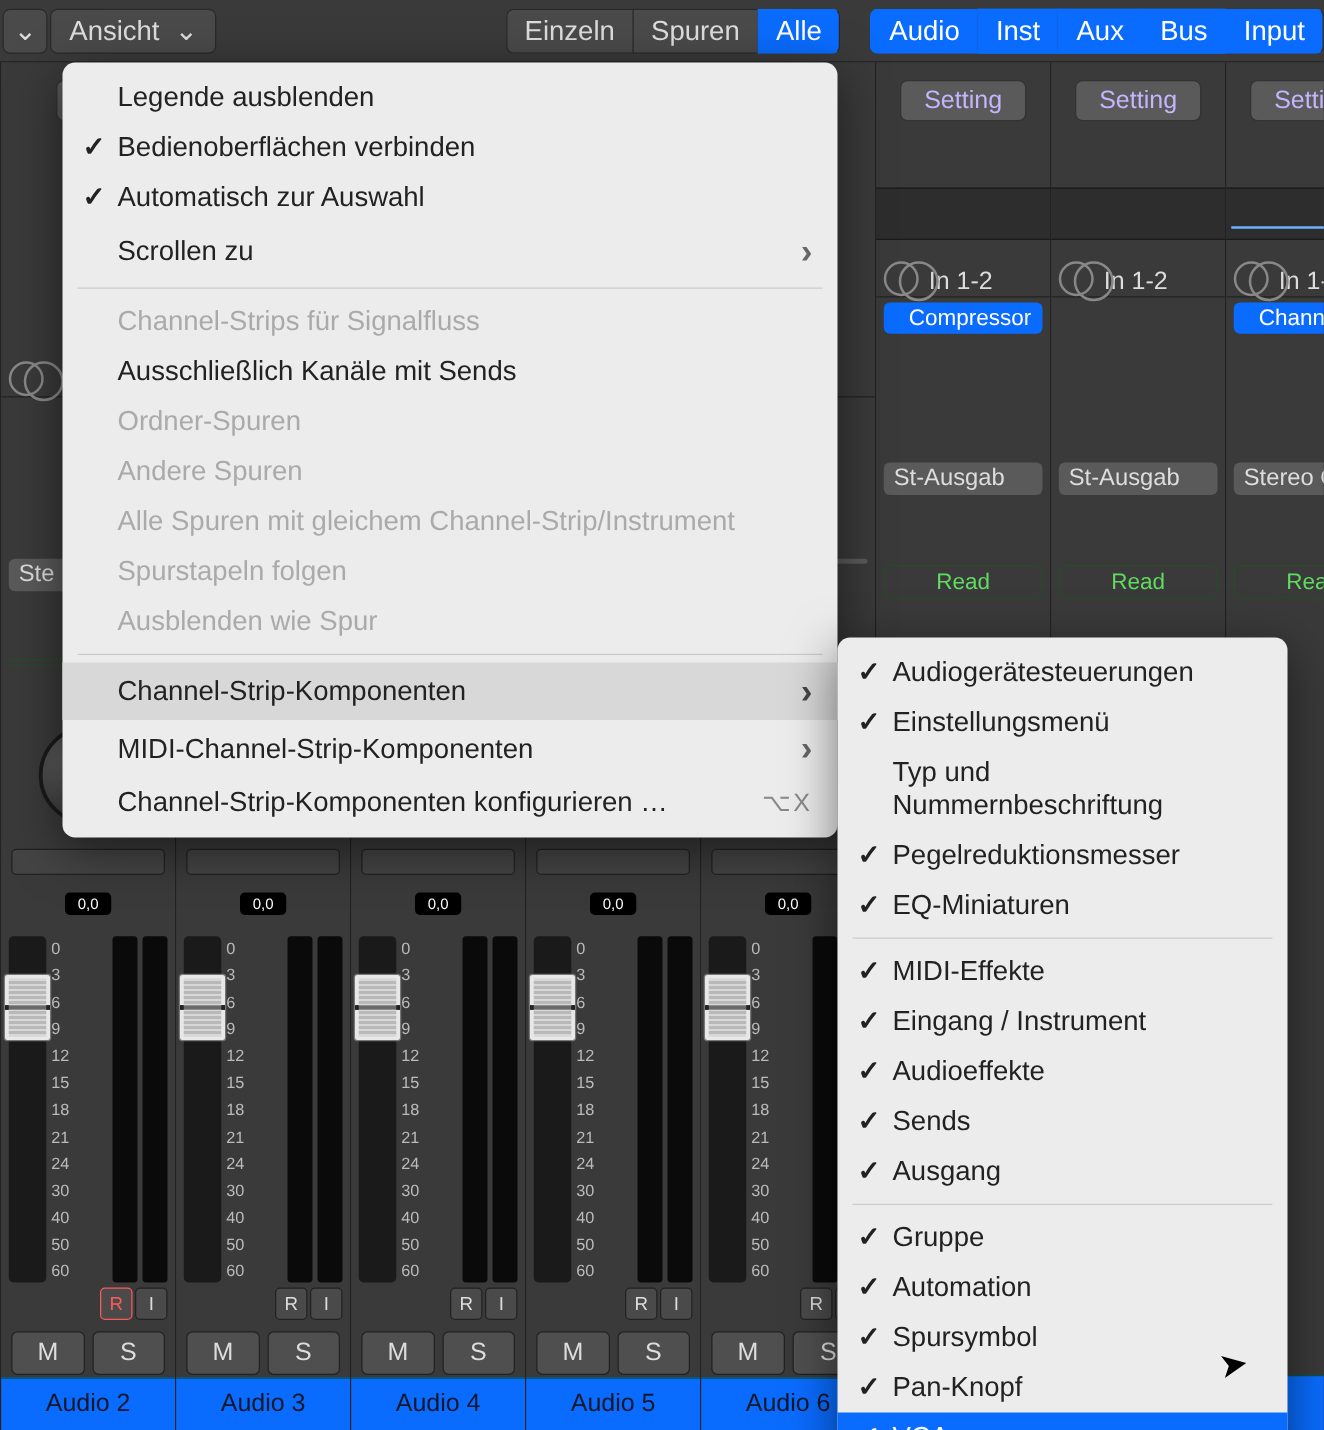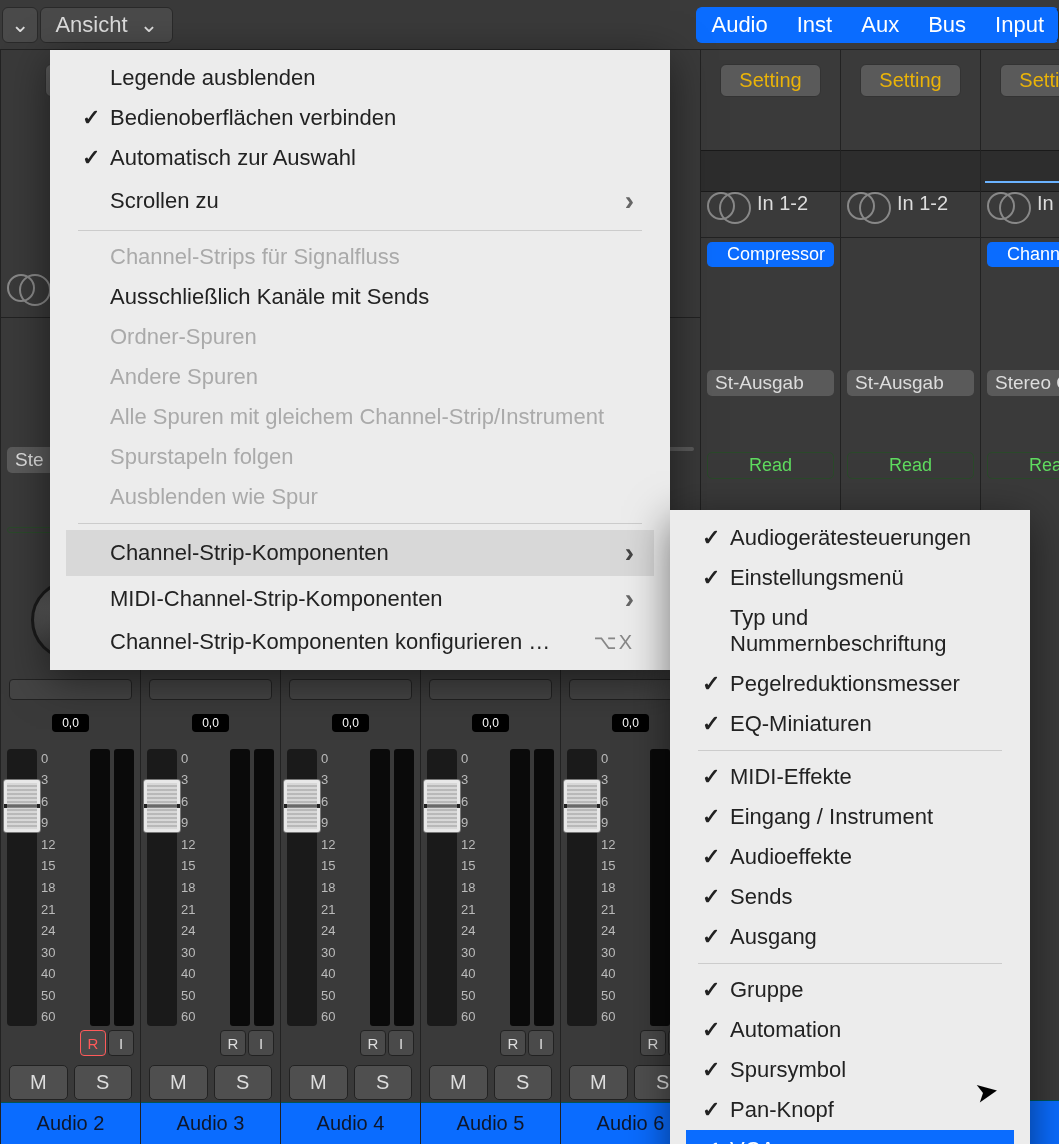--- a/index.html
+++ b/index.html
@@ -59,42 +59,42 @@
     display: flex;
     align-items: flex-start;
     justify-content: center;
     padding-top: 14px;
   }
   .setting-btn {
     background: #5a5a5a;
     border: 1px solid #333;
     border-radius: 6px;
     padding: 4px 18px;
-    color: #eab308;
+    color: #c4b5fd;
     font-size: 20px;
   }
   .section-eq {
     height: 42px;
     background: #2d2d2d;
     border-top: 1px solid #1a1a1a;
     border-bottom: 1px solid #1a1a1a;
     position: relative;
   }
   .eq-line::before {
     content:"";
     position:absolute;
     left:4px; right:6px; top:30px;
     border-top:2px solid #6bb3ff;
   }
   .section-io {
     height: 46px;
     display: flex;
-    align-items: flex-start;
+    align-items: flex-end;
     padding: 0 6px;
-    gap: 22px;
+    gap: 8px;
     border-bottom: 1px solid #222;
   }
   .stereo-icon {
     width: 28px; height: 28px;
     border: 2px solid #888; border-radius: 50%;
     position: relative;
     flex-shrink: 0;
   }
   .stereo-icon::after {
     content:"";
@@ -250,23 +250,23 @@
     color: #0f172a;
     display:flex;align-items:center;justify-content:center;
     font-size: 20px;
     border-top: 1px solid #055;
   }
   
   
   .menu {
     position: absolute;
     background: #ececec;
-    border-radius: 0;
+    border-radius: 10px;
     box-shadow: 0 10px 40px rgba(0,0,0,.5);
-    padding: 8px 16px;
+    padding: 8px 0;
     color: #222;
     font-size: 22px;
     z-index: 100;
   }
   .menu-main { top: 50px; left: 50px; width: 620px; }
   .menu-item {
     padding: 7px 20px 7px 44px;
     position: relative;
     cursor: pointer;
     display: flex;
@@ -307,20 +307,25 @@
 </style>
 </head>
 <body>
 
 <div class="toolbar">
   <div class="toolbar-btn chev">⌄</div>
   <div class="toolbar-btn">
     <span>Ansicht</span>&nbsp;&nbsp;⌄
   </div>
   <div style="flex:1"></div>
+  <div class="toolbar-group" id="filter-group">
+      <div class="toolbar-btn">Einzeln</div>
+      <div class="toolbar-btn">Spuren</div>
+      <div class="toolbar-btn blue">Alle</div>
+    </div>
   <div style="width:20px"></div>
   <div class="toolbar-group" id="type-group">
       <div class="toolbar-btn blue">Audio</div>
       <div class="toolbar-btn blue">Inst</div>
       <div class="toolbar-btn blue">Aux</div>
       <div class="toolbar-btn blue">Bus</div>
       <div class="toolbar-btn blue">Input</div>
     </div>
 </div>
 

